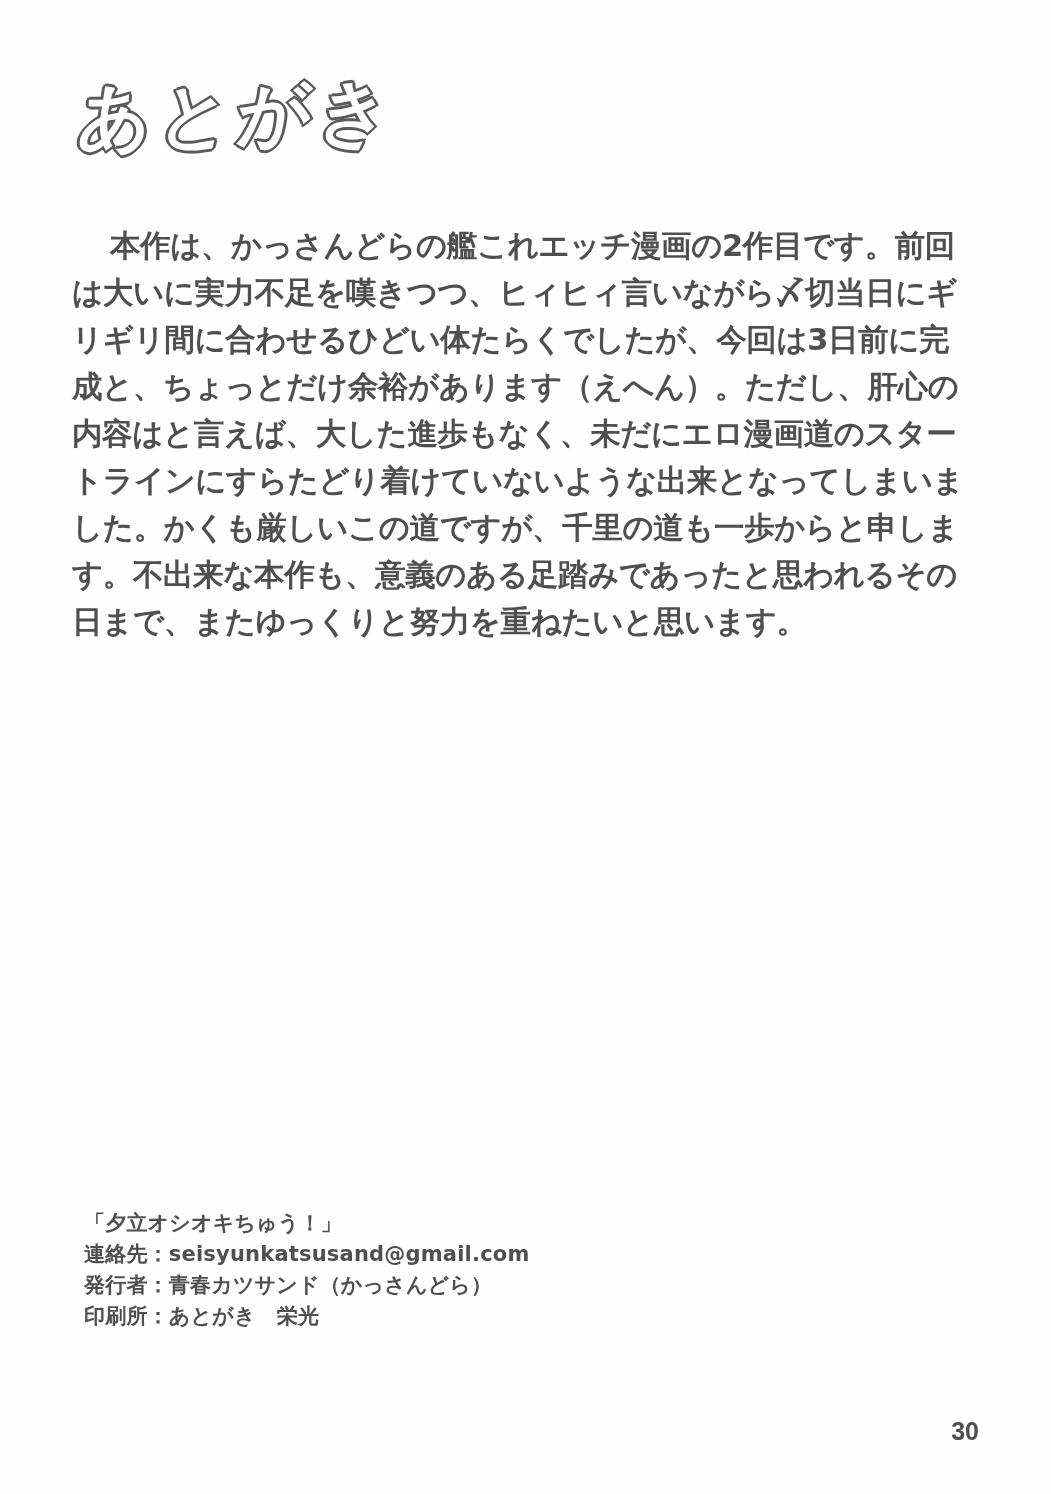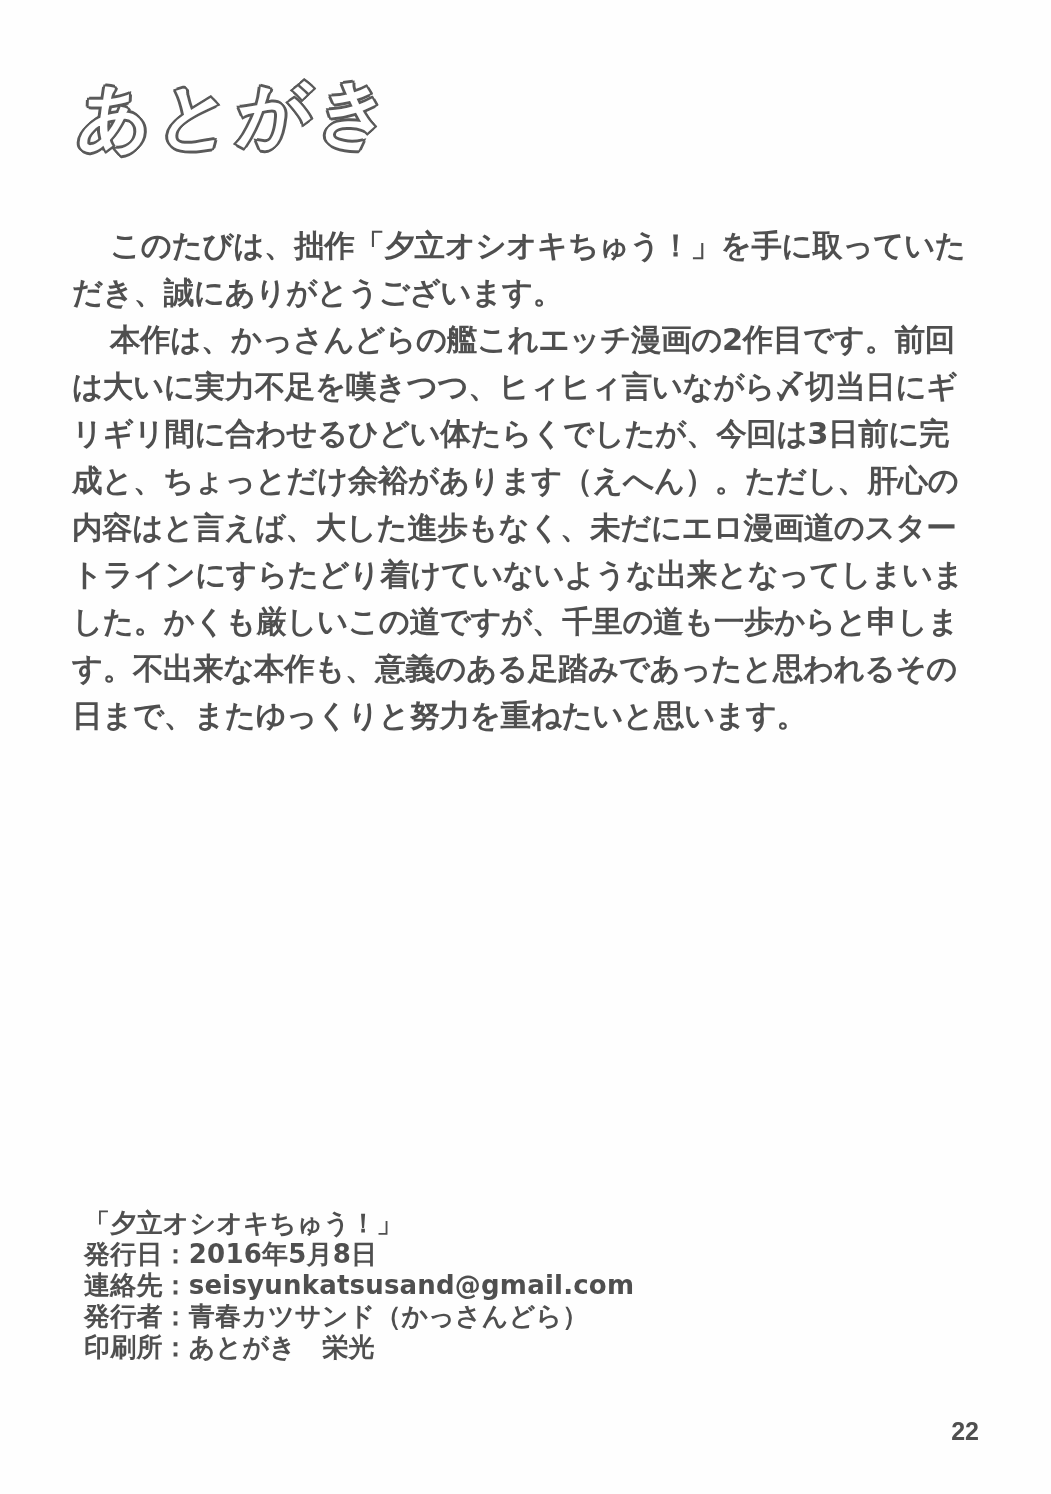--- a/index.html
+++ b/index.html
@@ -76,21 +76,21 @@
   }
 
   
   .colophon {
     position: absolute;
     left: 84px;
     top: 1208px;
     width: 700px;
   }
   .colophon-line {
-    font-size: 26px;
+    font-size: 21px;
     line-height: 31px;
     color: #4f4f4f;
     letter-spacing: 0.2px;
     white-space: nowrap;
     font-weight: 600;
   }
 
   
   .page-number {
     position: absolute;
@@ -103,28 +103,26 @@
   }
 </style>
 </head>
 <body>
 
 <div class="page">
 
   <div class="afterword-title">あとがき</div>
 
   <div class="body-block">
-    <p class="body-para">このたびは、拙作「夕立オシオキちゅう！」を手に取っていただき、誠にありがとうございます。</p>
     <p class="body-para">本作は、かっさんどらの艦これエッチ漫画の2作目です。前回は大いに実力不足を嘆きつつ、ヒィヒィ言いながら〆切当日にギリギリ間に合わせるひどい体たらくでしたが、今回は3日前に完成と、ちょっとだけ余裕があります（えへん）。ただし、肝心の内容はと言えば、大した進歩もなく、未だにエロ漫画道のスタートラインにすらたどり着けていないような出来となってしまいました。かくも厳しいこの道ですが、千里の道も一歩からと申します。不出来な本作も、意義のある足踏みであったと思われるその日まで、またゆっくりと努力を重ねたいと思います。</p>
   </div>
 
 
   <div class="colophon">
     <div class="colophon-line">「夕立オシオキちゅう！」</div>
-    <div class="colophon-line">発行日：2016年5月8日</div>
     <div class="colophon-line">連絡先：seisyunkatsusand@gmail.com</div>
     <div class="colophon-line">発行者：青春カツサンド（かっさんどら）</div>
     <div class="colophon-line">印刷所：あとがき　栄光</div>
   </div>
 
-  <div class="page-number">22</div>
+  <div class="page-number">30</div>
 
 </div>
 
 </body></html>

